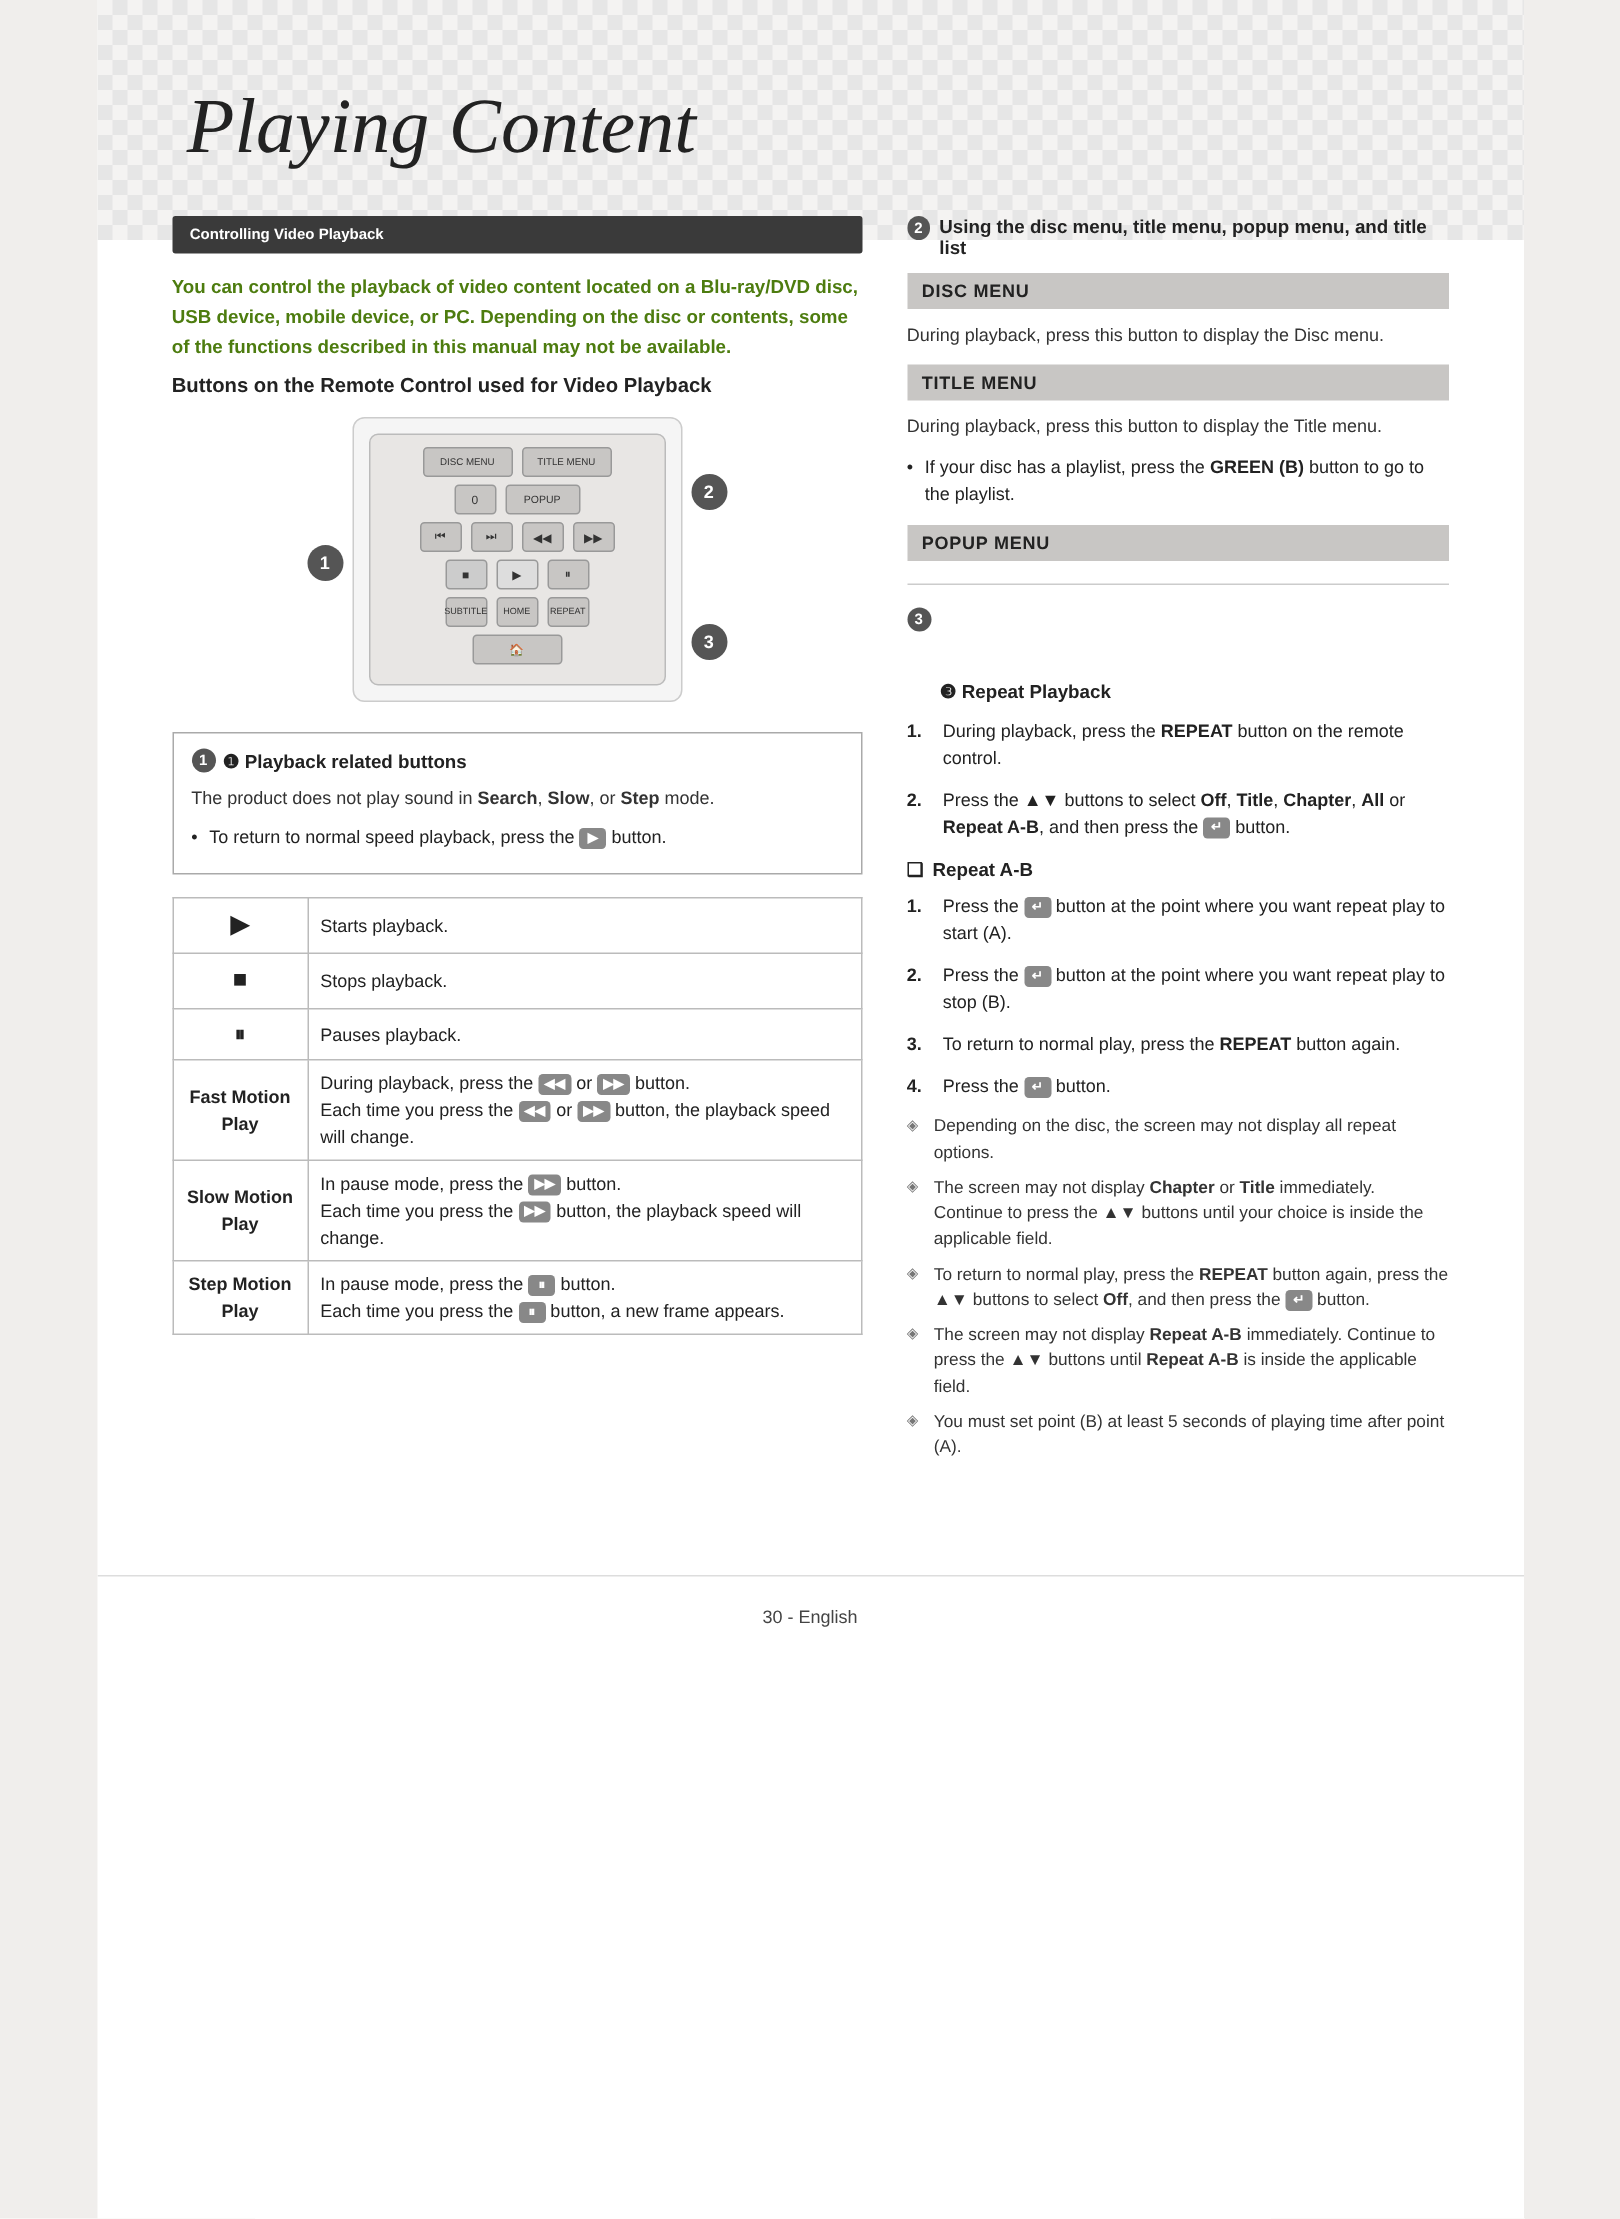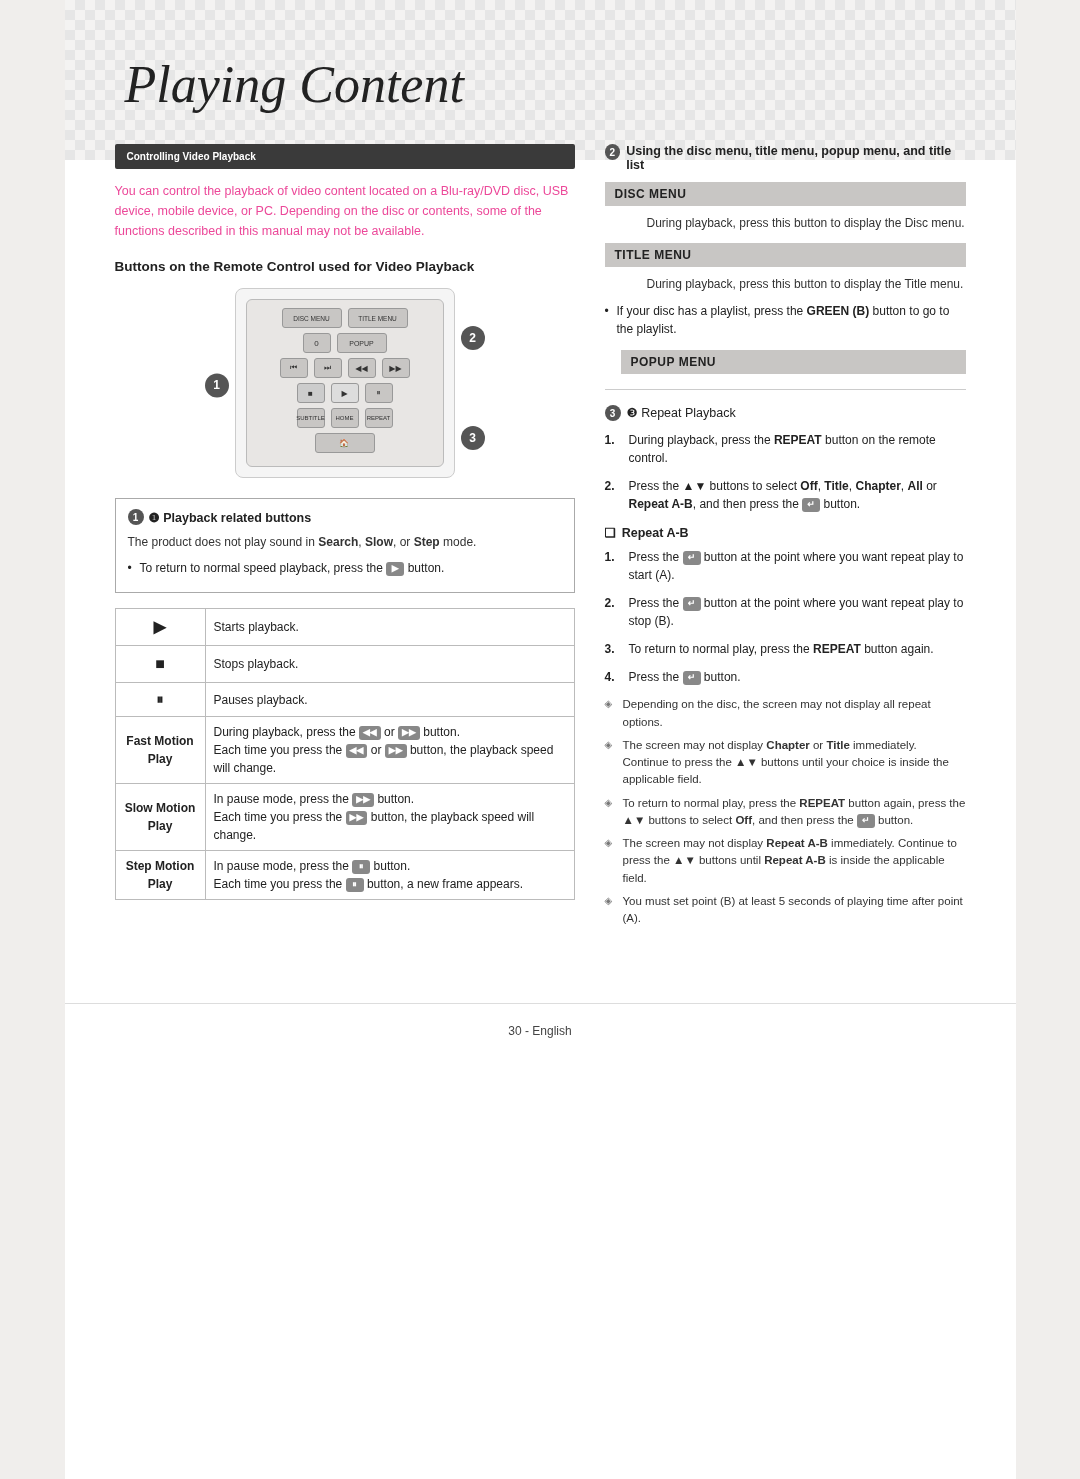--- a/index.html
+++ b/index.html
@@ -68,22 +68,23 @@
       font-size: 10px;
       font-weight: bold;
       padding: 7px 12px;
       margin-bottom: 12px;
       border-radius: 2px;
     }
 
     .intro-text {
       font-size: 12.5px;
       line-height: 1.6;
-      color: #ec4899;
-      margin-bottom: 18px;
+      color: #4d7c0f;
+      margin-bottom: 8px;
+      font-weight: bold;
     }
 
     
     .remote-diagram {
       display: flex;
       justify-content: center;
       align-items: center;
       margin: 10px 0 20px 0;
       position: relative;
     }
@@ -284,21 +285,20 @@
       padding: 5px 10px;
       margin: 10px 0 8px 0;
       letter-spacing: 0.5px;
     }
 
     .body-text {
       font-size: 12px;
       line-height: 1.6;
       margin-bottom: 8px;
       color: #333;
-      margin-left: 42px;
     }
 
     .numbered-item {
       display: flex;
       gap: 8px;
       margin-bottom: 10px;
       font-size: 12px;
       line-height: 1.5;
     }
 
@@ -513,29 +513,29 @@
       <p class="body-text">During playback, press this button to display the Disc menu.</p>
 
       <div class="subsection-bar">
         <span>TITLE MENU</span>
       </div>
       <p class="body-text">During playback, press this button to display the Title menu.</p>
       <div class="bullet-item">
         If your disc has a playlist, press the <strong>GREEN (B)</strong> button to go to the playlist.
       </div>
 
-      <div class="subsection-bar" style="margin-top:12px;margin-left:16px;">
+      <div class="subsection-bar" style="margin-top:12px;">
         <span>POPUP MENU</span>
       </div>
 
       <hr class="divider">
 
       <div class="callout-section-title">
         <span class="circle-num">3</span>
-        <span style="font-weight:normal;">❸ Repeat Playback</span>
+        <span style="font-weight:bold;margin-top:48px;">❸ Repeat Playback</span>
       </div>
 
       <div class="numbered-item">
         <span class="num">1.</span>
         <span>During playback, press the <strong>REPEAT</strong> button on the remote control.</span>
       </div>
       <div class="numbered-item">
         <span class="num">2.</span>
         <span>Press the ▲▼ buttons to select <strong>Off</strong>, <strong>Title</strong>, <strong>Chapter</strong>, <strong>All</strong> or <strong>Repeat A-B</strong>, and then press the <span class="btn-icon">↵</span> button.</span>
       </div>

